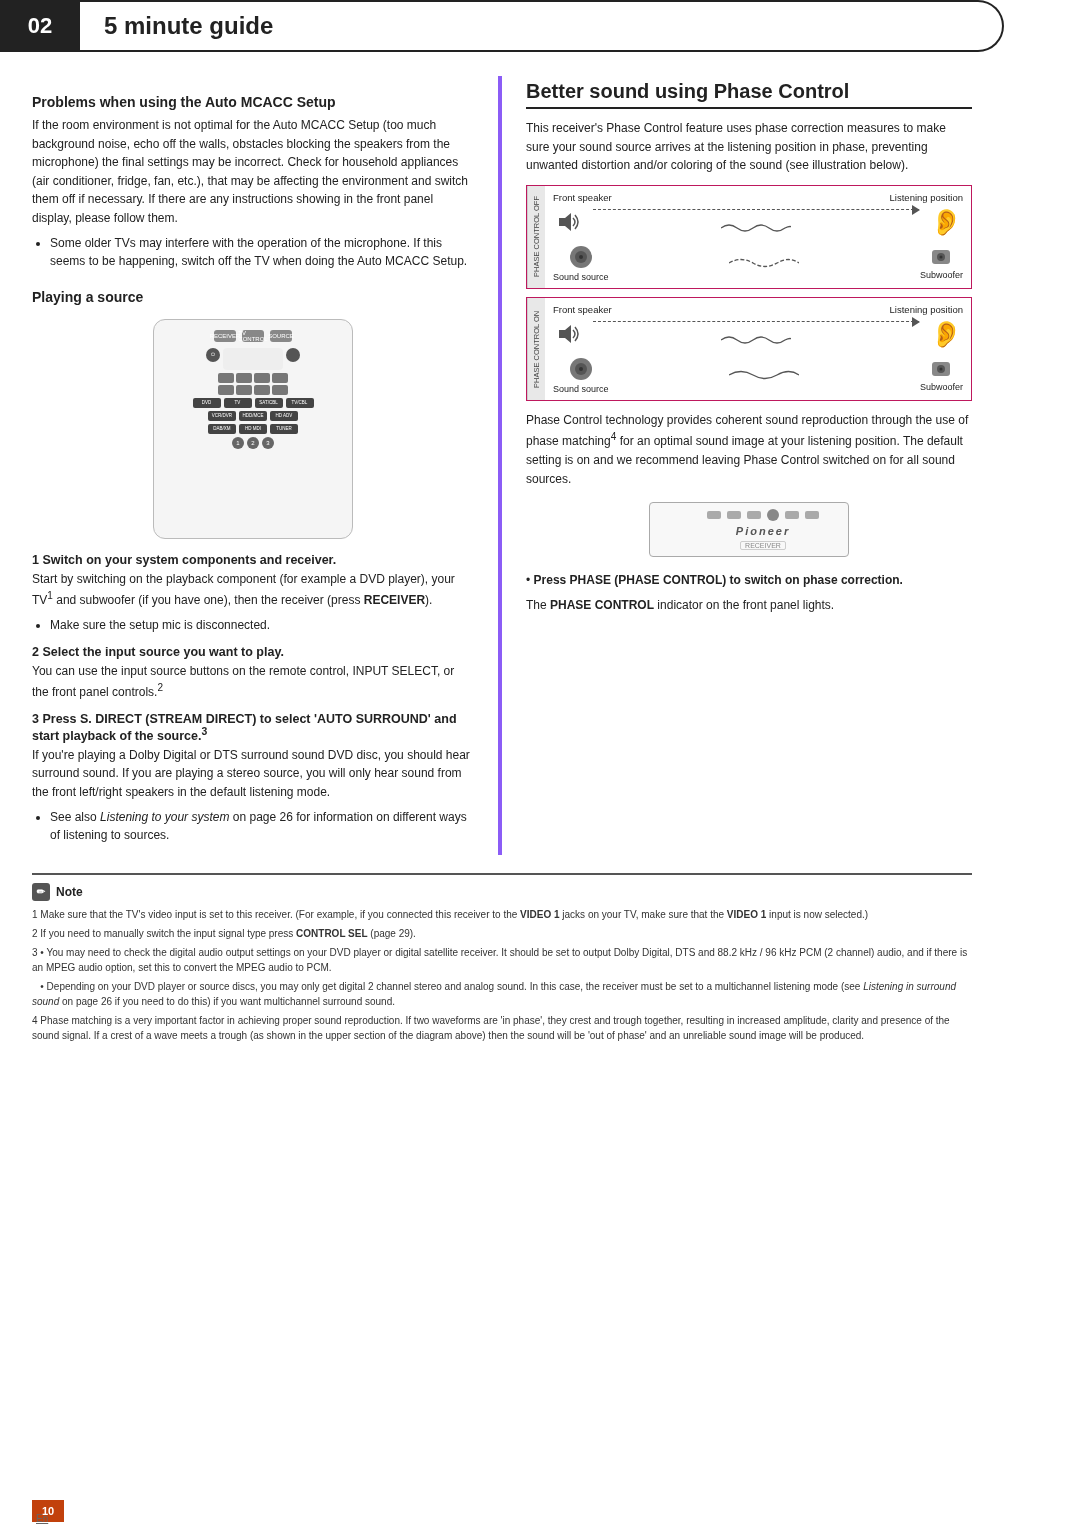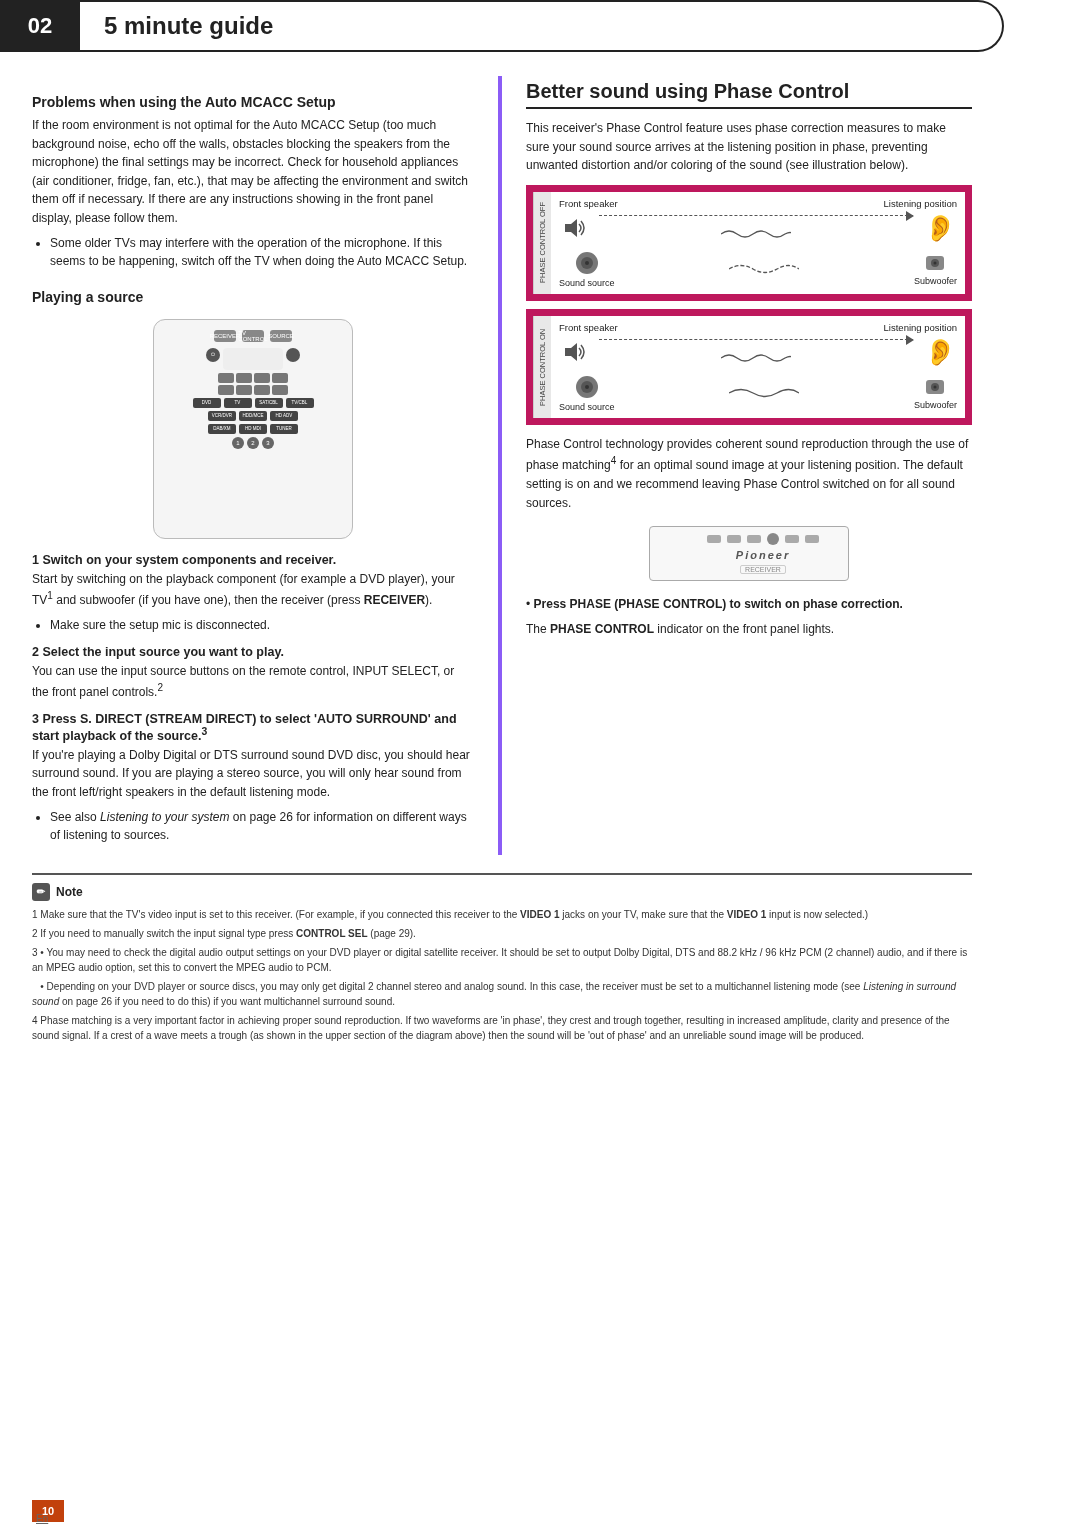--- a/index.html
+++ b/index.html
@@ -319,21 +319,21 @@
     strong { font-weight: bold; }
     em { font-style: italic; }
 
     .diagram-area {
       display: flex;
       flex-direction: column;
       gap: 8px;
       margin: 10px 0;
     }
     .diagram-row-outer {
-      border: 7px solid #be185d;
+      border: 1px solid #be185d;
       display: flex;
       align-items: stretch;
       min-height: 90px;
     }
     .side-label {
       writing-mode: vertical-lr;
       transform: rotate(180deg);
       font-size: 7.5px;
       background: #e8e8e8;
       border-right: 1px solid #ccc;

